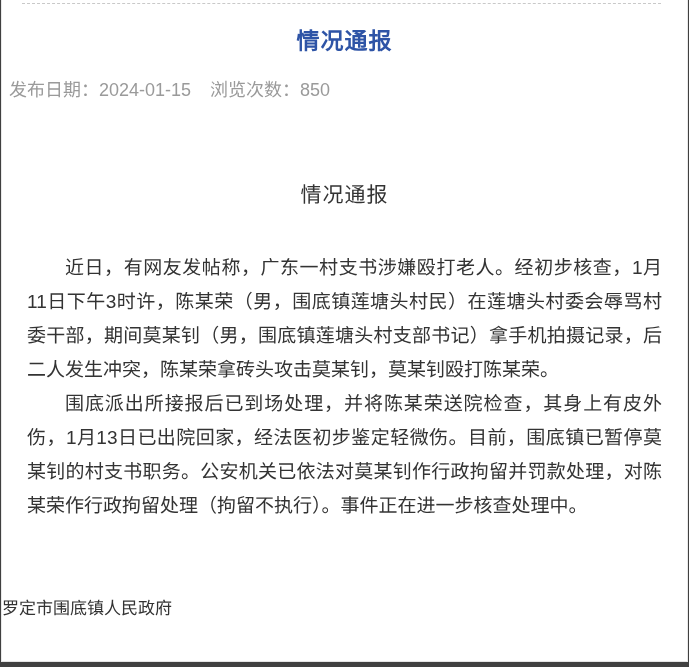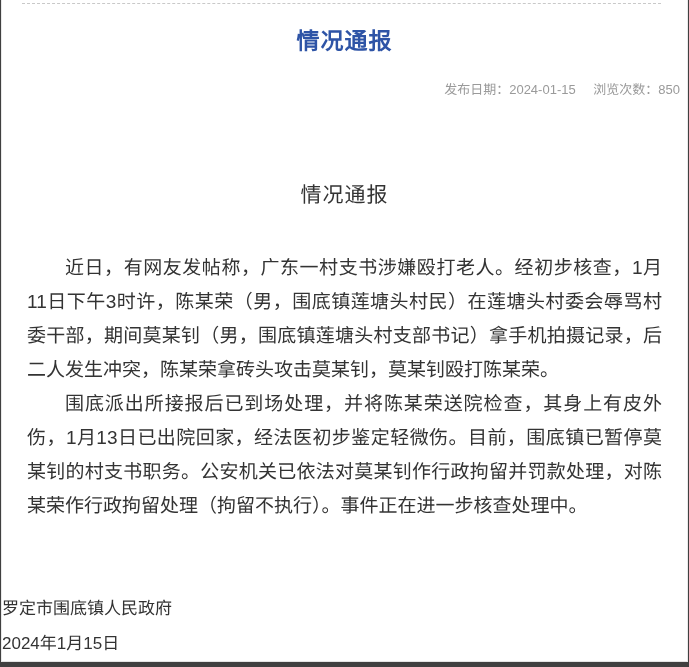--- a/index.html
+++ b/index.html
@@ -37,22 +37,22 @@
   }
   .notice-header .header-title {
     font-size: 23px;
     font-weight: bold;
     color: #2e54a6;
     letter-spacing: 1px;
     line-height: 28px;
   }
   .meta-line {
     margin-top: 27px;
-    text-align: right;
-    font-size: 13px;
+    text-align: left;
+    font-size: 18px;
     color: #9a9a9a;
     line-height: 16px;
   }
   .meta-line .meta-item { margin: 0 7px; }
   .article-title {
     margin-top: 84px;
     text-align: center;
     font-size: 21px;
     font-weight: 400;
     color: #333333;
@@ -96,17 +96,16 @@
 
     <div class="article-title">情况通报</div>
 
     <div class="article-body">
       <p>近日，有网友发帖称，广东一村支书涉嫌殴打老人。经初步核查，1月11日下午3时许，陈某荣（男，围底镇莲塘头村民）在莲塘头村委会辱骂村委干部，期间莫某钊（男，围底镇莲塘头村支部书记）拿手机拍摄记录，后二人发生冲突，陈某荣拿砖头攻击莫某钊，莫某钊殴打陈某荣。</p>
       <p>围底派出所接报后已到场处理，并将陈某荣送院检查，其身上有皮外伤，1月13日已出院回家，经法医初步鉴定轻微伤。目前，围底镇已暂停莫某钊的村支书职务。公安机关已依法对莫某钊作行政拘留并罚款处理，对陈某荣作行政拘留处理（拘留不执行）。事件正在进一步核查处理中。</p>
     </div>
 
     <div class="signature-block">
       <div>罗定市围底镇人民政府</div>
-      <div>2024年1月15日</div>
     </div>
 
   </div>
 </div>
 
 </body></html>

